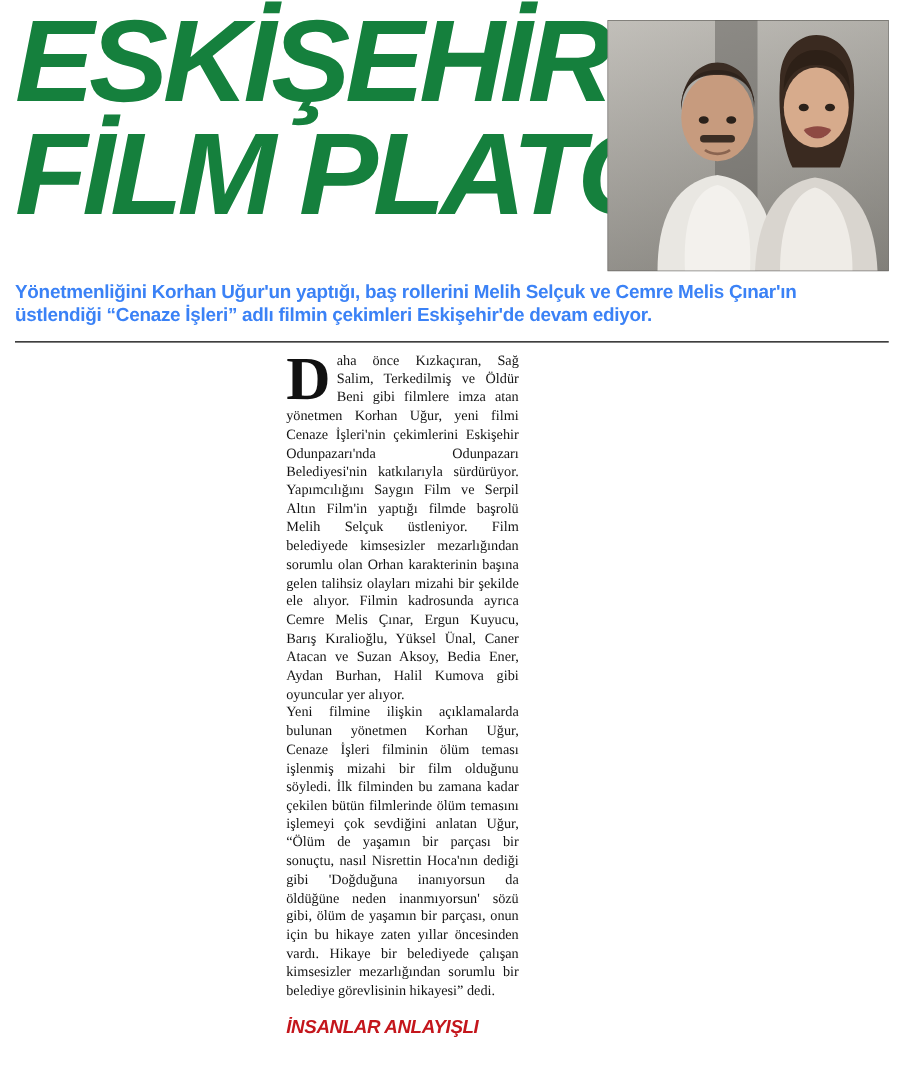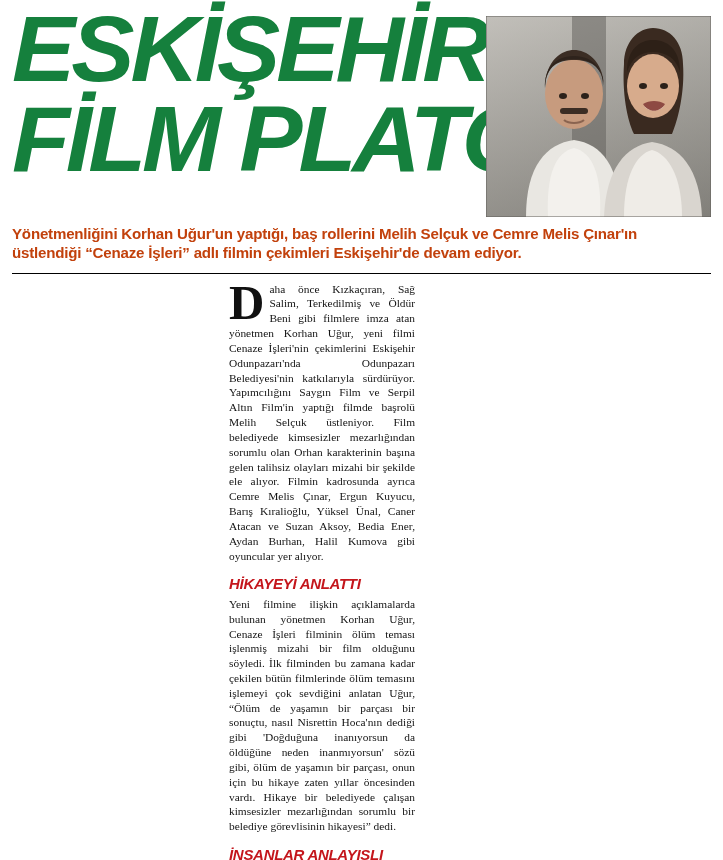--- a/index.html
+++ b/index.html
@@ -61,21 +61,21 @@
     background: #9a9a98;
   }
   .photo svg { display: block; }
 
   
   .deck {
     font-family: "Liberation Sans", sans-serif;
     font-weight: bold;
     font-size: 15.1px;
     line-height: 1.28;
-    color: #c2410c;
+    color: #3b82f6;
     margin: 6px 0 0 0;
     padding: 0 2px 0 0;
     letter-spacing: -0.2px;
   }
 
   .rule {
     border: 0;
     border-top: 1px solid #000000;
     margin: 10px 0 0 0;
   }
@@ -187,21 +187,20 @@
   <hr class="rule">
 
   <div class="body-area">
 
     <div class="col col-1">
       <p class="para dropcap-para">
         <span class="dropcap">D</span>
         <span>aha önce Kızkaçıran, Sağ Salim, Terkedilmiş ve Öldür Beni gibi filmlere imza atan yönetmen Korhan Uğur, yeni filmi Cenaze İşleri'nin çekimlerini Eskişehir Odunpazarı'nda Odunpazarı Belediyesi'nin katkılarıyla sürdürüyor. Yapımcılığını Saygın Film ve Serpil Altın Film'in yaptığı filmde başrolü Melih Selçuk üstleniyor. Film belediyede kimsesizler mezarlığından sorumlu olan Orhan karakterinin başına gelen talihsiz olayları mizahi bir şekilde ele alıyor. Filmin kadrosunda ayrıca Cemre Melis Çınar, Ergun Kuyucu, Barış Kıralioğlu, Yüksel Ünal, Caner Atacan ve Suzan Aksoy, Bedia Ener, Aydan Burhan, Halil Kumova gibi oyuncular yer alıyor.</span>
       </p>
 
-      <h2 class="subhead">HİKAYEYİ ANLATTI</h2>
       <p class="para">Yeni filmine ilişkin açıklamalarda bulunan yönetmen Korhan Uğur, Cenaze İşleri filminin ölüm teması işlenmiş mizahi bir film olduğunu söyledi. İlk filminden bu zamana kadar çekilen bütün filmlerinde ölüm temasını işlemeyi çok sevdiğini anlatan Uğur, “Ölüm de yaşamın bir parçası bir sonuçtu, nasıl Nisrettin Hoca'nın dediği gibi 'Doğduğuna inanıyorsun da öldüğüne neden inanmıyorsun' sözü gibi, ölüm de yaşamın bir parçası, onun için bu hikaye zaten yıllar öncesinden vardı. Hikaye bir belediyede çalışan kimsesizler mezarlığından sorumlu bir belediye görevlisinin hikayesi” dedi.</p>
 
       <h2 class="subhead">İNSANLAR ANLAYIŞLI</h2>
 
     </div>
 
   </div>
 </div>
 
 </body></html>

